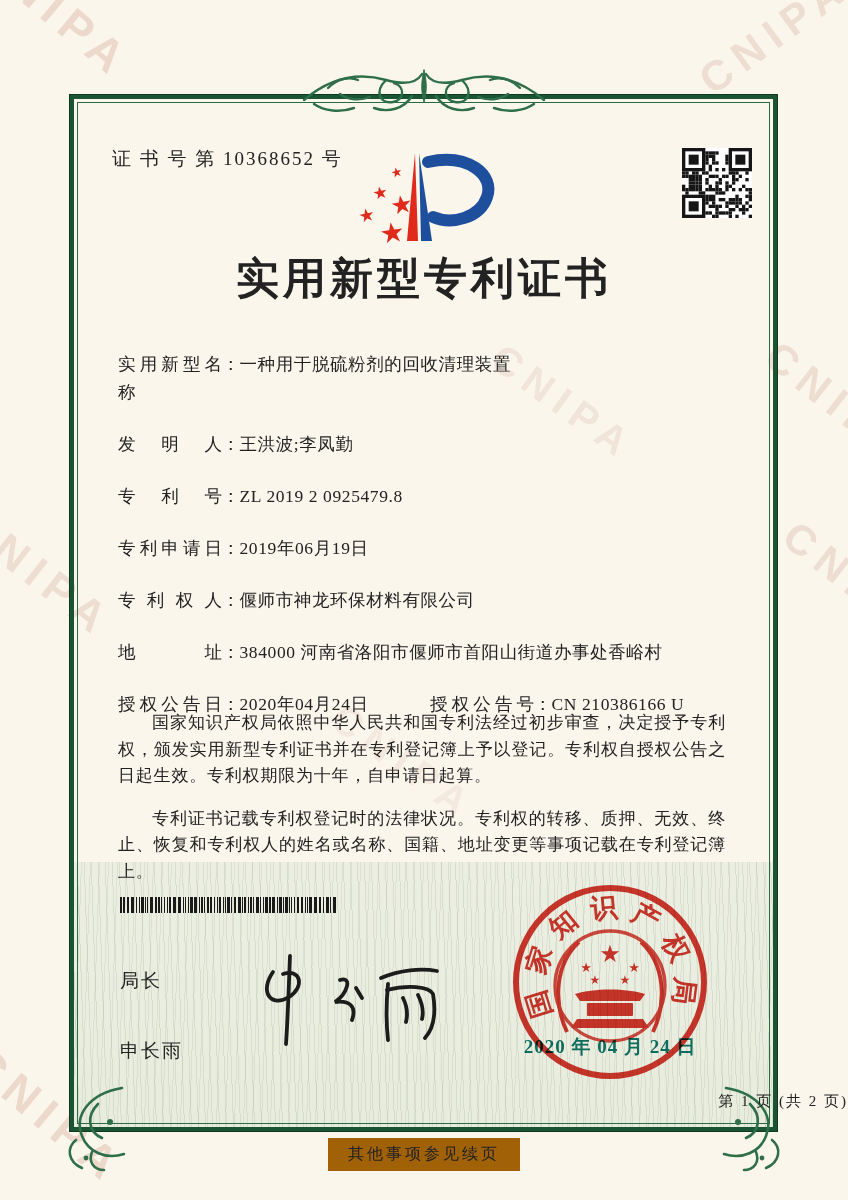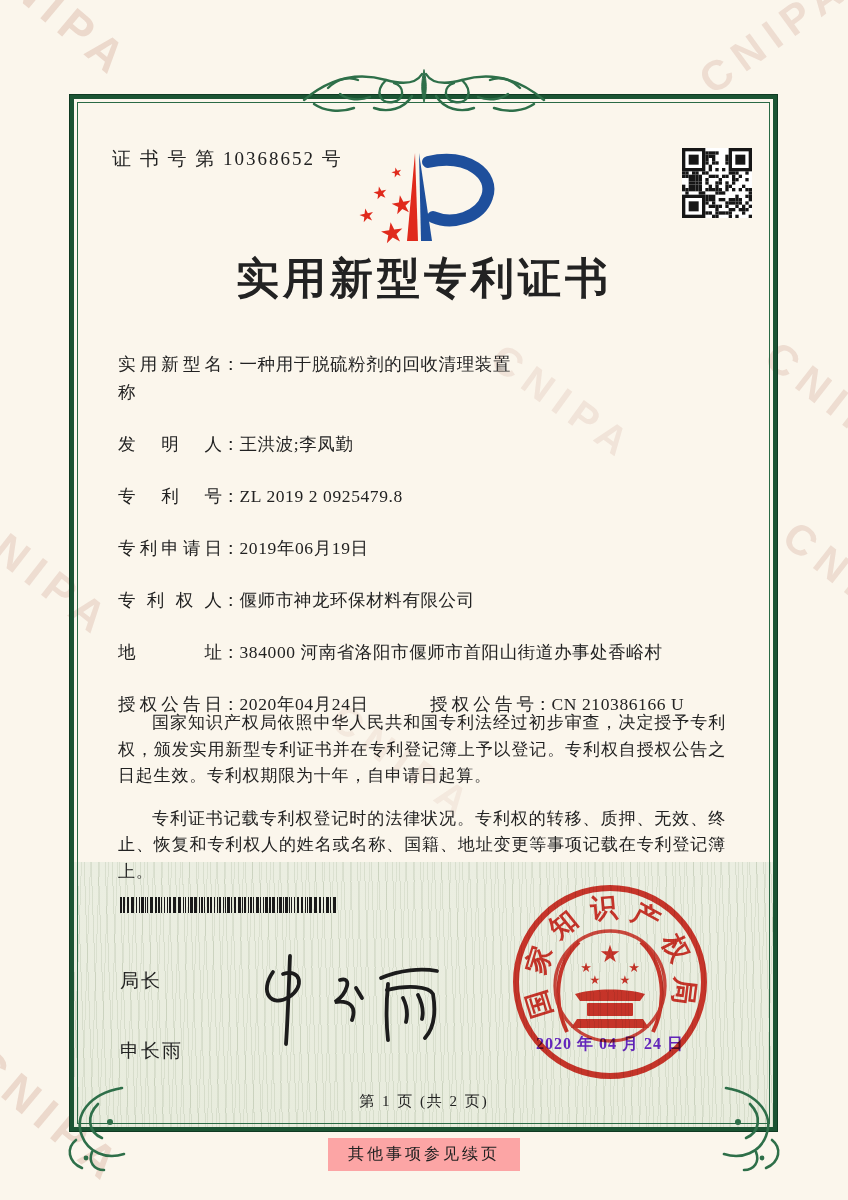--- a/index.html
+++ b/index.html
@@ -51,27 +51,27 @@
   .paras p{margin:16px 0 3px 0;text-indent:2em;}
   .barcode-wrap{left:120px;top:897px;}
   .sig-title{left:120px;top:968px;font-size:19px;letter-spacing:2px;
     font-family:"Liberation Sans","DejaVu Sans",sans-serif;}
   .sig-name{left:120px;top:1002px;font-size:19px;letter-spacing:2px;
     font-family:"Liberation Sans","DejaVu Sans",sans-serif;margin-top:36px;}
   .signature{left:235px;top:950px;}
   .seal{left:505px;top:882px;z-index:5;mix-blend-mode:multiply;}
   .seal-date{
     left:520px;top:1034px;width:180px;text-align:center;z-index:6;
-    font-size:16px;font-weight:bold;color:#6d28d9;letter-spacing:1px;
+    font-size:19px;font-weight:bold;color:#0f766e;letter-spacing:1px;
     mix-blend-mode:multiply;
   }
-  .page-no{left:0;top:1092px;width:848px;text-align:center;font-size:15px;letter-spacing:2px;}
+  .page-no{left:0;top:1092px;width:848px;text-align:right;font-size:15px;letter-spacing:2px;}
   .cont-note{
     left:424px;top:1138px;transform:translateX(-50%);
-    background:#fca5a5;padding:6px 20px;font-size:16px;letter-spacing:3px;z-index:4;
+    background:#a16207;padding:6px 20px;font-size:16px;letter-spacing:3px;z-index:4;
   }
   .qr{left:682px;top:148px;}
   .logo{left:348px;top:145px;}
 </style>
 </head>
 <body>
 
 <div class="page">
 
   <span class="wm" style="left:-38px;top:-18px;font-size:46px;transform:rotate(40deg);color:rgba(222,188,172,.5);">CNIPA</span>

